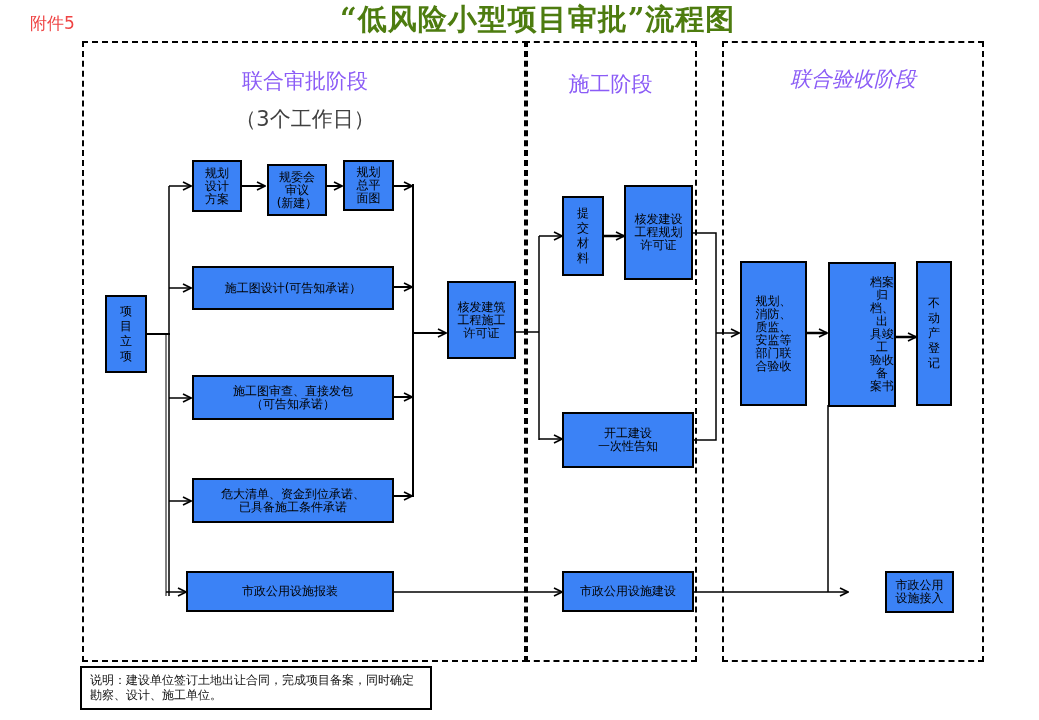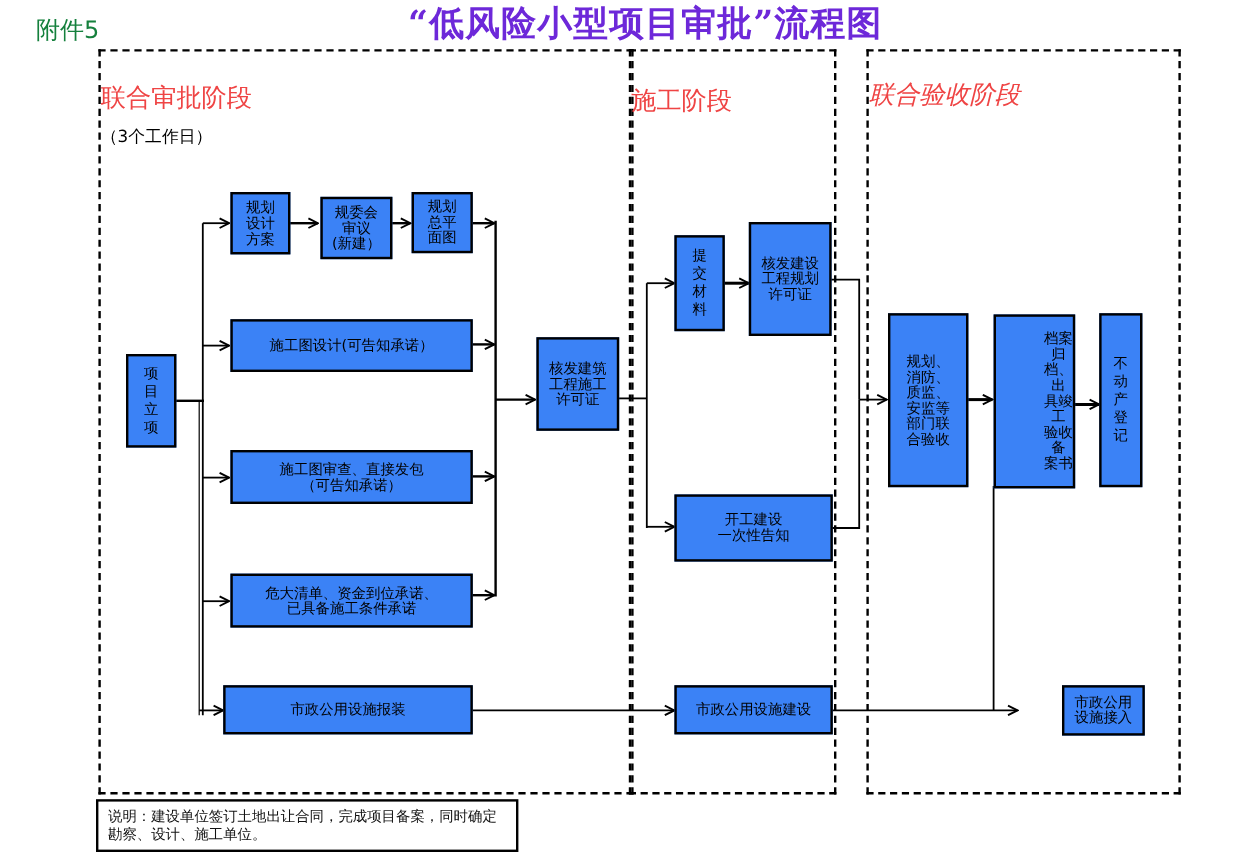--- a/index.html
+++ b/index.html
@@ -1,24 +1,24 @@
 <!DOCTYPE html>
 <html><head>
 <meta charset="utf-8">
 <style>
   html, body { margin: 0; padding: 0; background: #ffffff; }
   body { width: 1039px; height: 720px; position: relative; overflow: hidden;
          font-family: "DejaVu Sans", "Liberation Sans", sans-serif; color: #111; }
   .abs { position: absolute; }
-  .attachment { left: 30px; top: 12px; font-size: 20px; color: #15803d; }
+  .attachment { left: 30px; top: 12px; font-size: 17px; color: #ef4444; }
   .title { left: 340px; top: 0px; font-size: 29px; font-weight: bold;
-           font-family: "DejaVu Serif", "Liberation Serif", serif; letter-spacing: 1px; color: #6d28d9; }
+           font-family: "DejaVu Serif", "Liberation Serif", serif; letter-spacing: 1px; color: #4d7c0f; }
   .stage { border: 2px dashed #000; box-sizing: border-box; }
-  .stage-title { position: absolute; left: 0; right: 0; font-size: 21px; color: #ef4444; }
-  .stage-sub { position: absolute; left: 0; right: 0; font-size: 14px; color: #000000; }
+  .stage-title { position: absolute; left: 0; right: 0; text-align: center; font-size: 21px; color: #8b5cf6; }
+  .stage-sub { position: absolute; left: 0; right: 0; text-align: center; font-size: 21px; color: #404040; }
   .box { position: absolute; border: 2.5px solid #000; box-sizing: border-box; background: #3b82f6;
          display: flex; align-items: center; justify-content: center; text-align: center;
          font-size: 12px; line-height: 13px; color: #000; }
   .box span { display: block; white-space: pre-line; }
   .vtext span { width: 14px; word-break: break-all; line-height: 15px; }
   .note { border: 2.5px solid #000; box-sizing: border-box; font-size: 12px; line-height: 15px;
           padding: 5px 8px; }
   svg.lines { position: absolute; left: 0; top: 0; pointer-events: none; }
 </style>
 </head>

